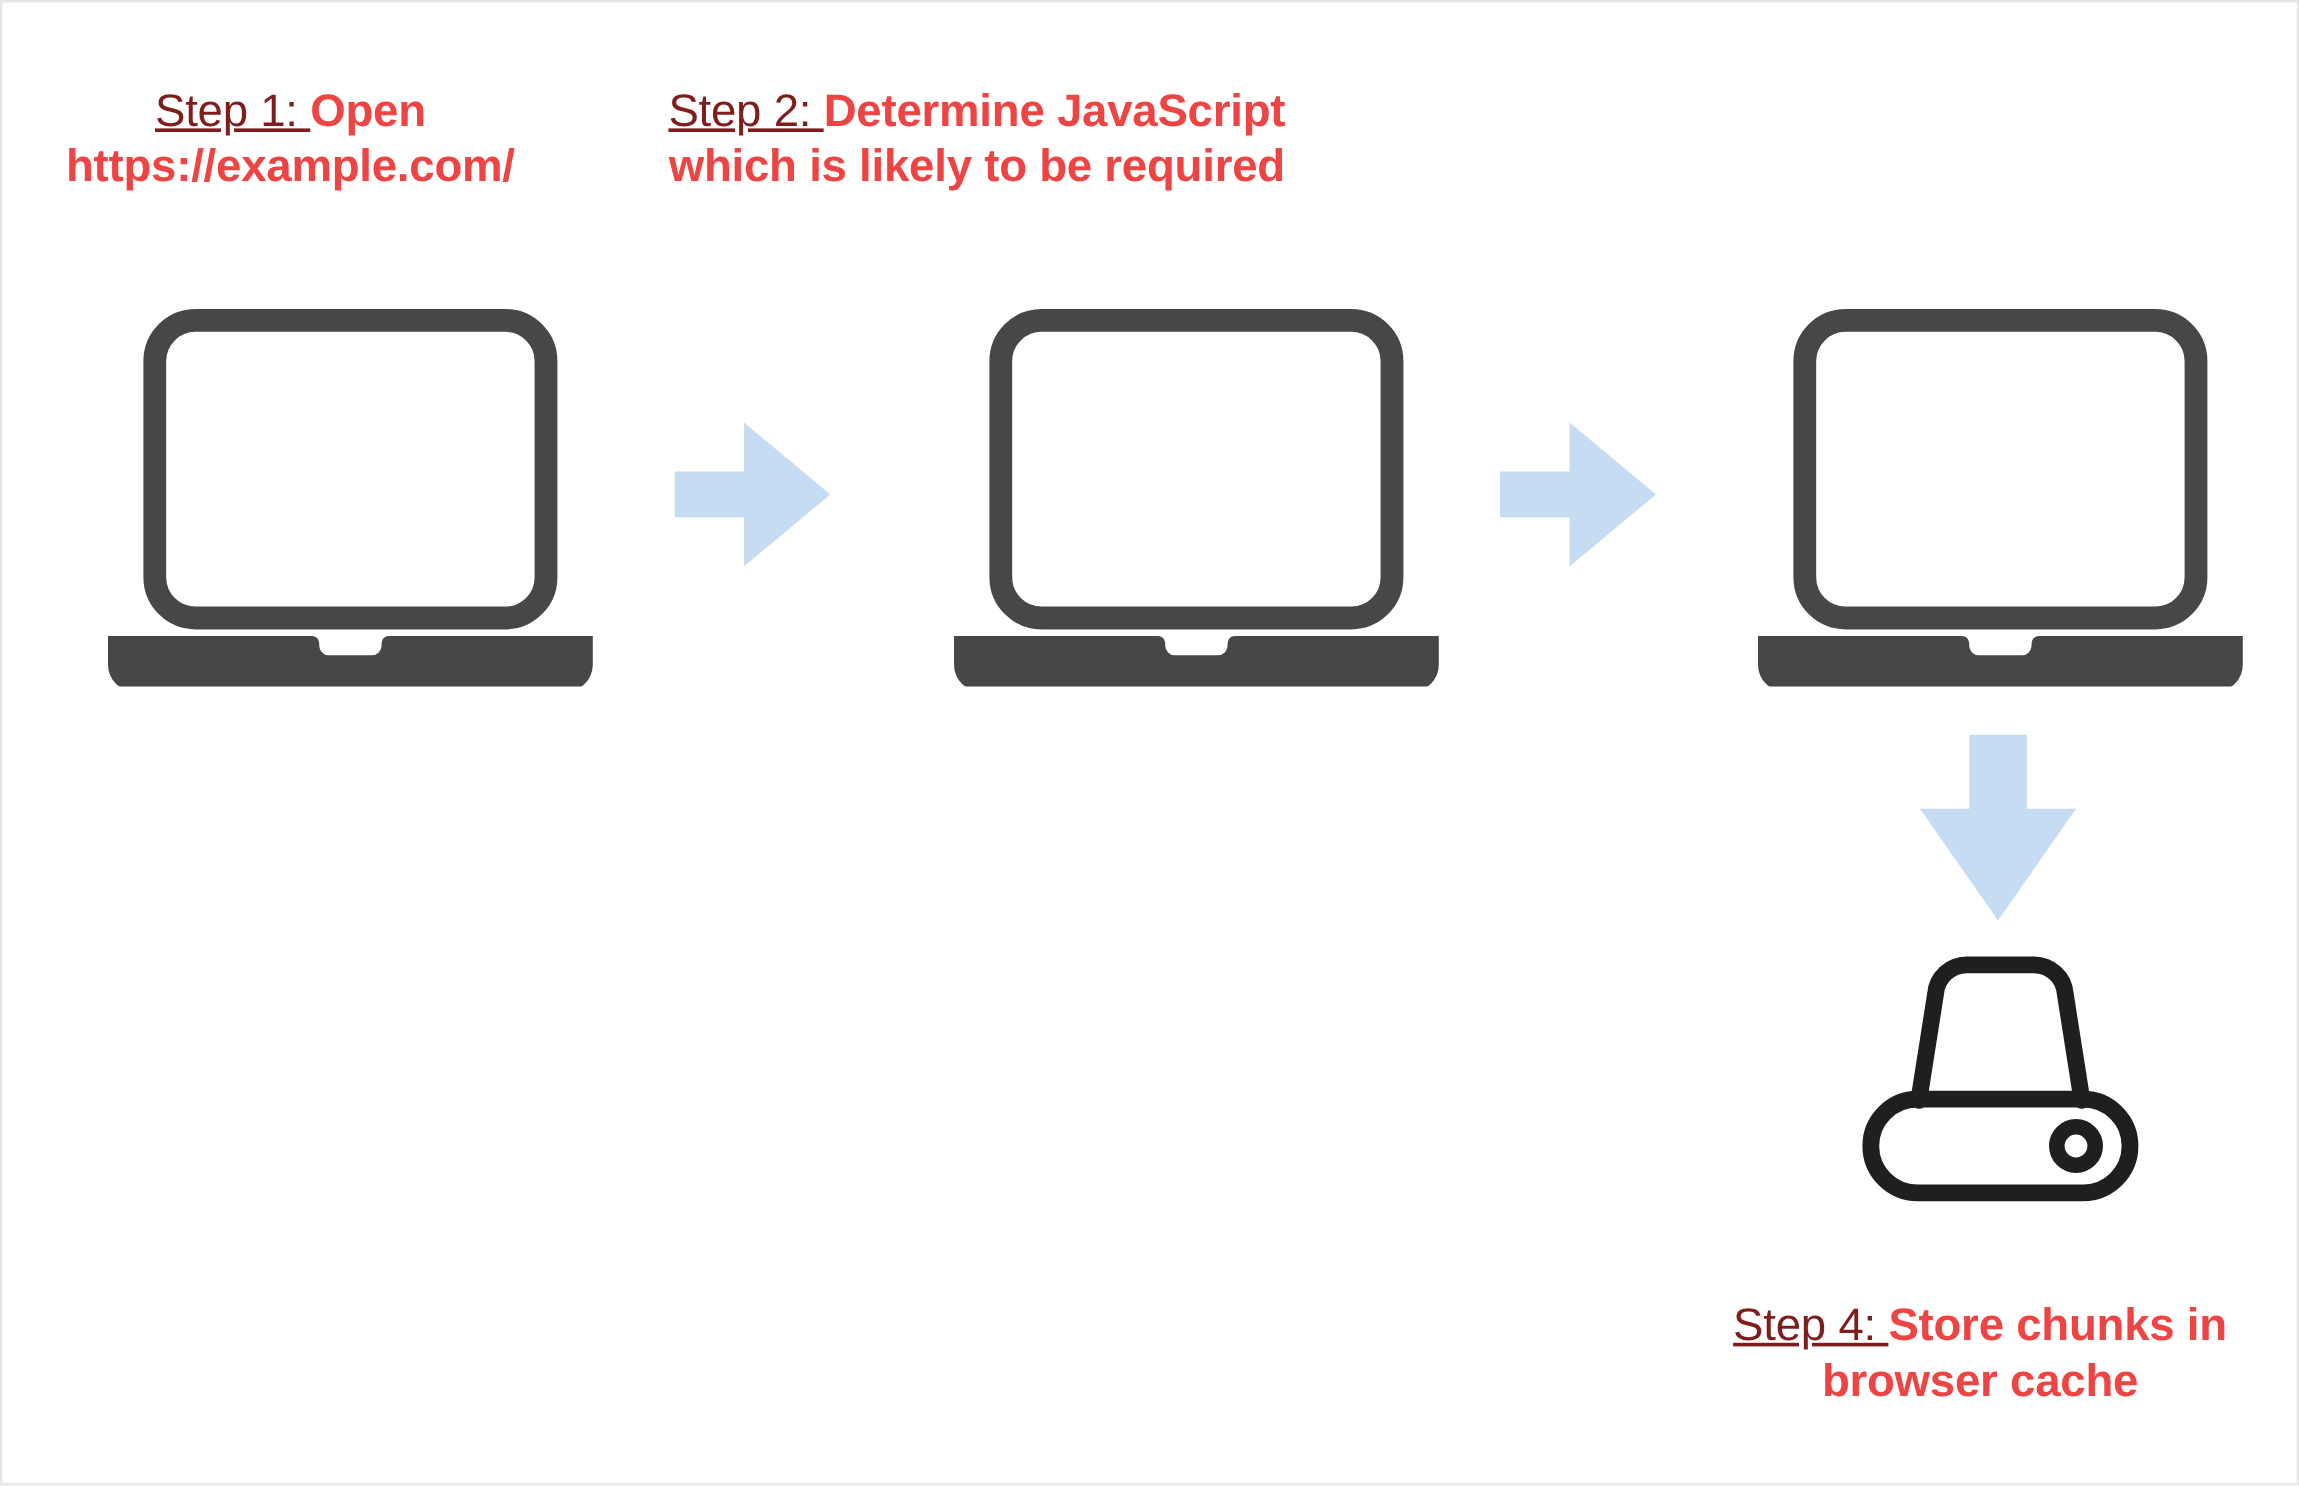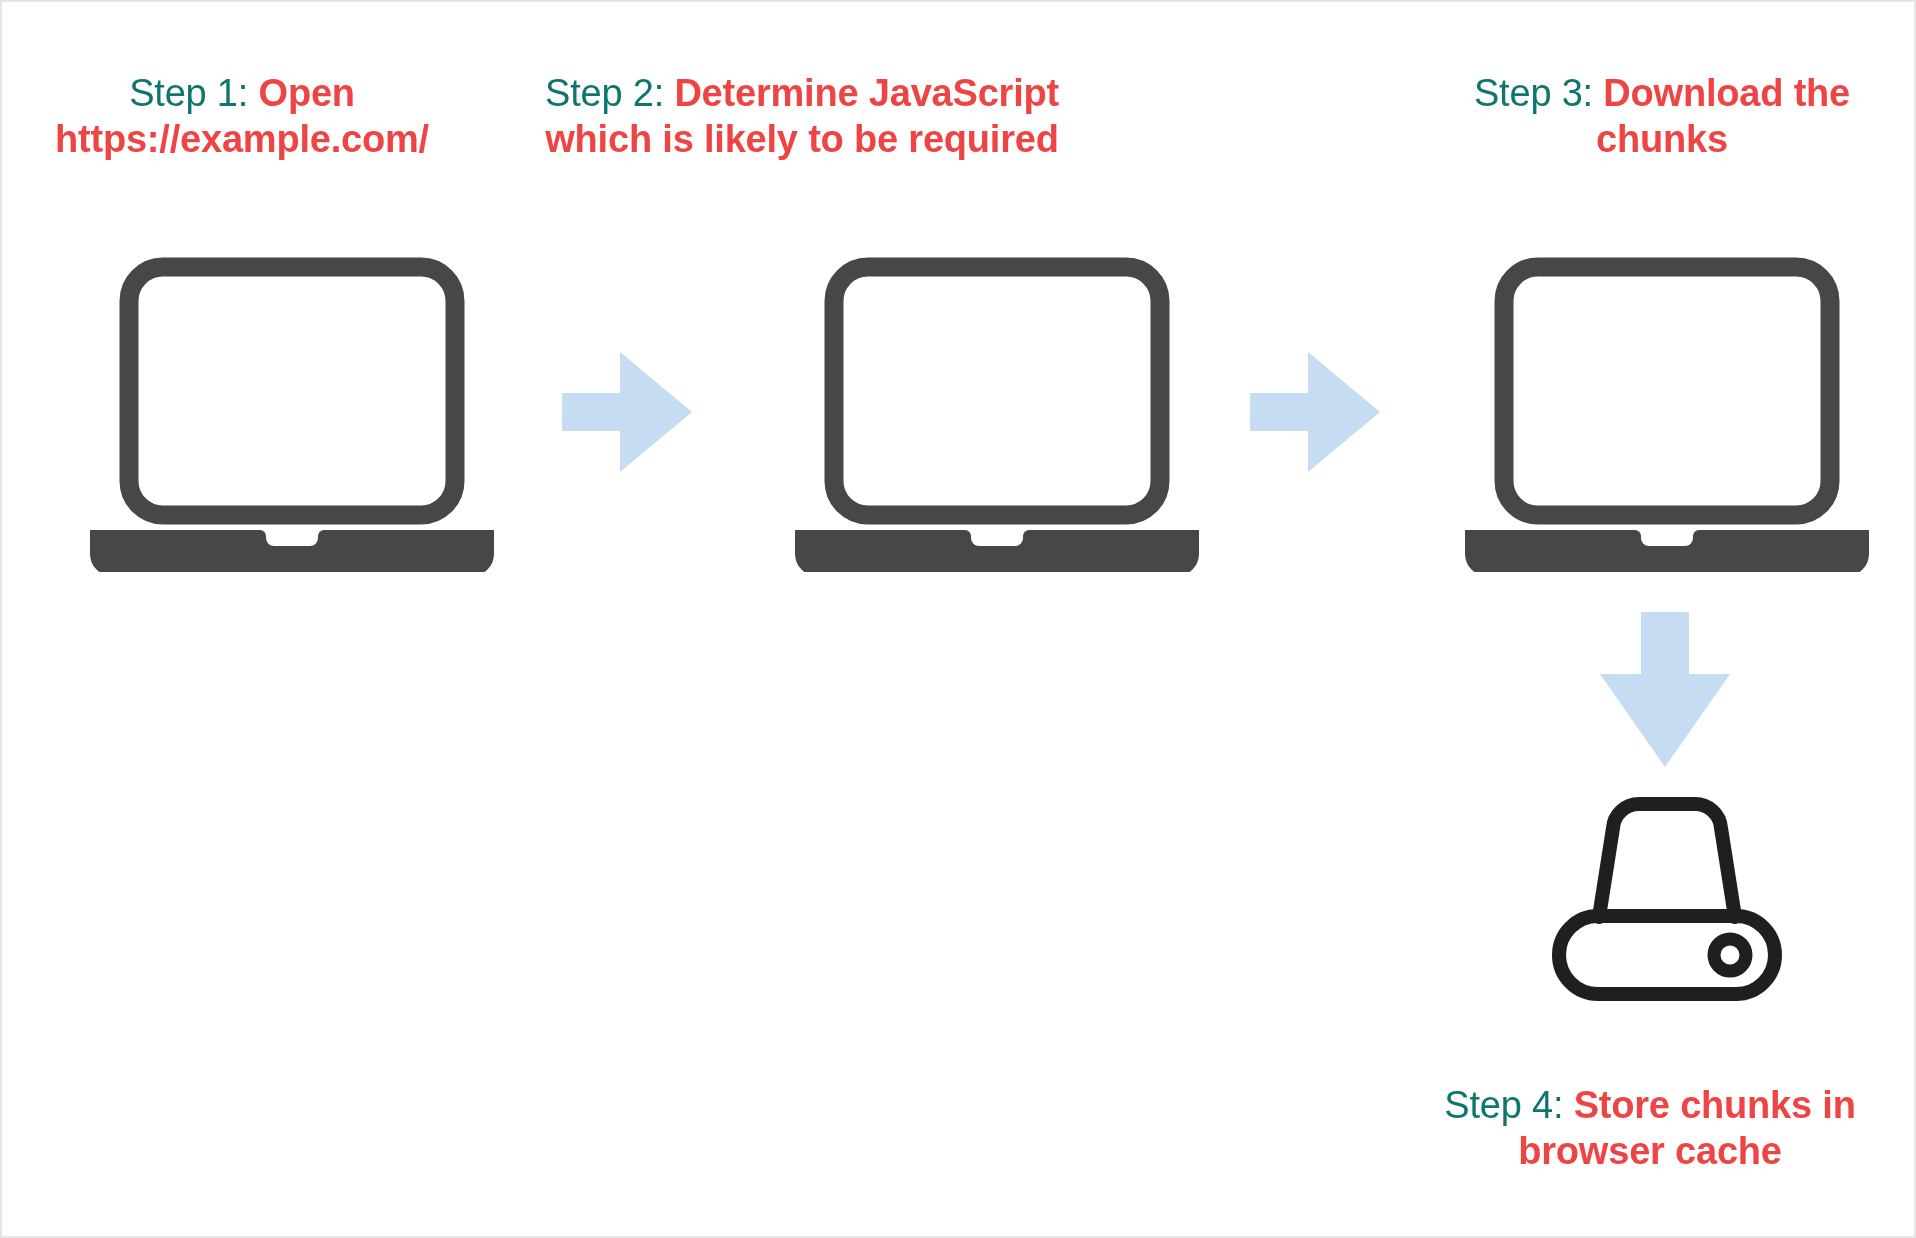--- a/index.html
+++ b/index.html
@@ -22,30 +22,31 @@
 
   
   .caption {
     position: absolute;
     text-align: center;
     font-size: 38px;
     line-height: 1.22;
     letter-spacing: -0.2px;
   }
   .caption .step-label {
-    color: #0f766e;
+    color: #7f1d1d;
     font-weight: 400;
+    text-decoration: underline;
   }
   .caption .step-text {
     color: #ef4444;
     font-weight: 700;
   }
 
   #caption-1 { left: 20px;   top: 68px;  width: 440px; }
-  #caption-2 { left: 520px;  top: 68px;  width: 560px; }
+  #caption-2 { left: 532px;  top: 68px;  width: 560px; }
   #caption-3 { left: 1420px; top: 68px;  width: 480px; }
   #caption-4 { left: 1408px; top: 1080px; width: 480px; }
 
   
   .laptop {
     position: absolute;
     width: 420px;
     height: 320px;
   }
   .laptop svg { display: block; width: 100%; height: 100%; }
@@ -115,23 +116,20 @@
                v24 a22 22 0 0 1 -22 22 h-360 a22 22 0 0 1 -22 -22 z" fill="#474747"></path>
     </svg>
   </div>
 
   <div class="arrow-right" id="arrow-2">
     <svg viewBox="0 0 130 120" xmlns="http://www.w3.org/2000/svg" aria-hidden="true">
       <polygon points="0,41 58,41 58,0 130,60 58,120 58,79 0,79" fill="#c5dcf2"></polygon>
     </svg>
   </div>
 
-  <div class="caption" id="caption-3">
-    <span class="step-label">Step 3: </span><span class="step-text">Download the chunks</span>
-  </div>
 
   <div class="laptop" id="laptop-3">
     <svg viewBox="0 0 420 320" xmlns="http://www.w3.org/2000/svg" aria-hidden="true">
       <rect x="47" y="15" width="326" height="248" rx="34" ry="34" fill="none" stroke="#474747" stroke-width="19"></rect>
       <path d="M8 278 h170 a6 6 0 0 1 6 6 v2 a8 8 0 0 0 8 8 h36 a8 8 0 0 0 8 -8 v-2 a6 6 0 0 1 6 -6 h170
                v24 a22 22 0 0 1 -22 22 h-360 a22 22 0 0 1 -22 -22 z" fill="#474747"></path>
     </svg>
   </div>
 
   <div class="arrow-down" id="arrow-3">

